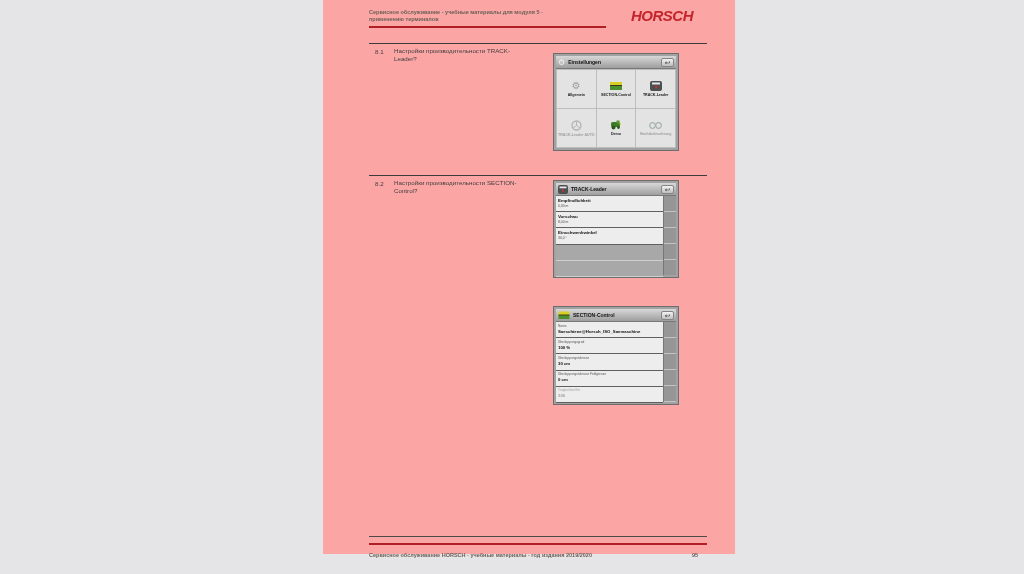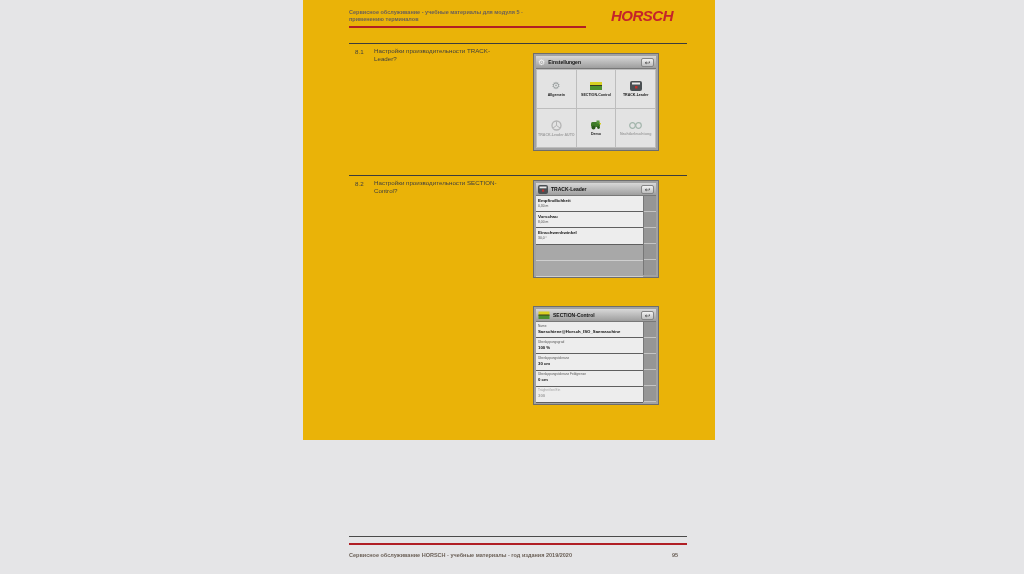--- a/index.html
+++ b/index.html
@@ -3,22 +3,22 @@
 <meta charset="utf-8">
 <style>
   * { margin:0; padding:0; box-sizing:border-box; }
   html,body { width:1024px; height:574px; }
   .canvas {
     position:relative; width:1024px; height:574px;
     background:#e5e5e7; overflow:hidden;
     font-family:"Liberation Sans", sans-serif;
   }
   .page {
-    position:absolute; left:303px; top:0; width:412px; height:440px;
-    background:#eab308;
+    position:absolute; left:323px; top:0; width:412px; height:554px;
+    background:#fca5a5;
   }
 
   
   .doc-header-text {
     position:absolute; left:46px; top:9px; width:242px;
     font-size:5.5px; line-height:7px; font-weight:bold; color:#6b6057;
   }
   .red-rule {
     position:absolute; left:46px; top:26px; width:237px; height:2px;
     background:#b01f25;

